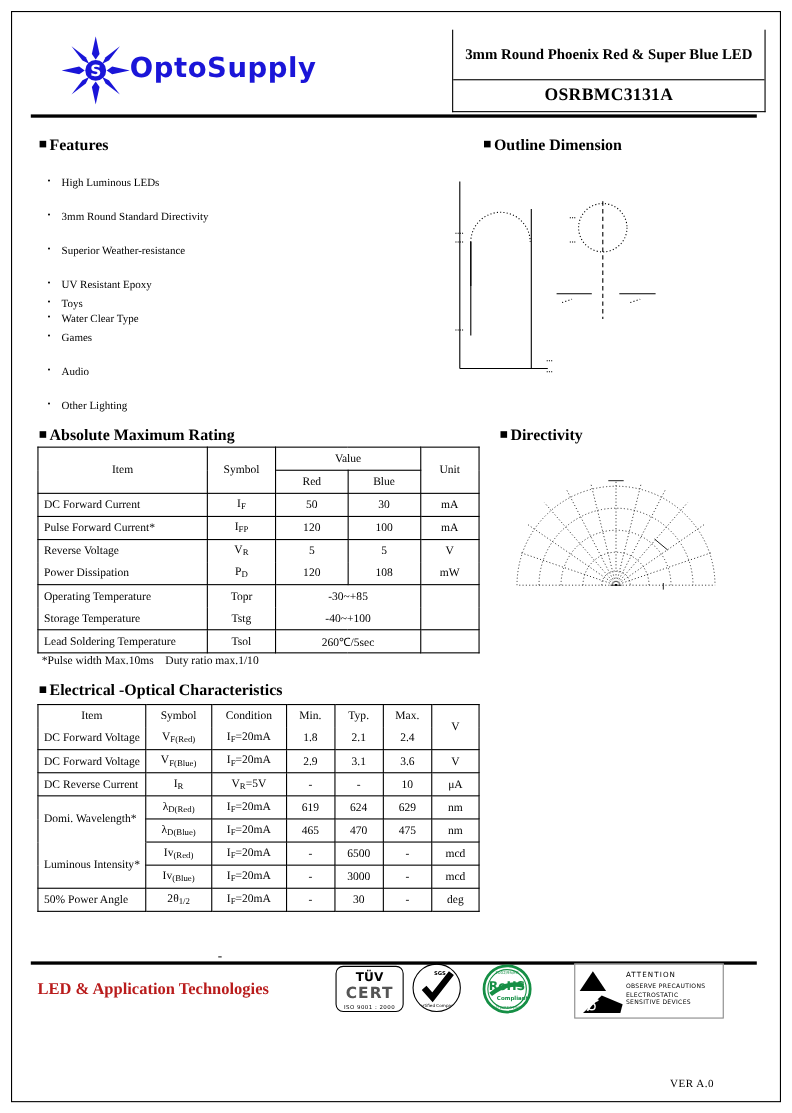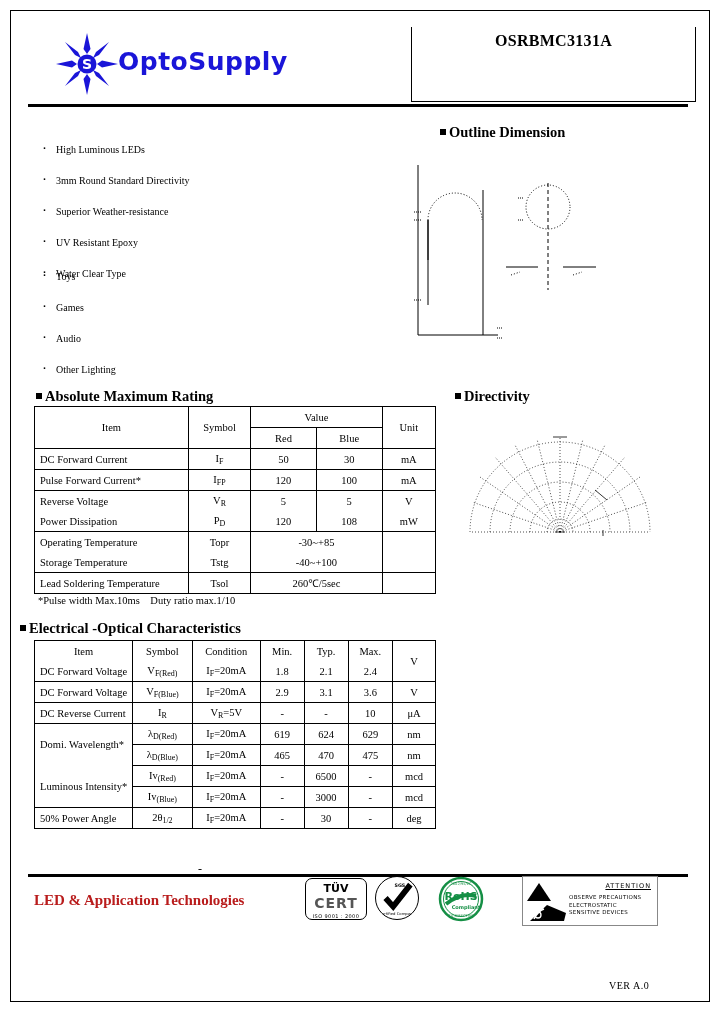--- a/index.html
+++ b/index.html
@@ -150,21 +150,21 @@
   
   .amr-sec { position: absolute; left: 36px; top: 388px; }
   .amr-table {
     position: absolute;
     left: 34px;
     top: 406px;
     width: 402px;
     border-collapse: collapse;
     font-size: 10.5px;
   }
-  .eoc-sec { position: absolute; left: 20px; top: 620px; text-align: right; }
+  .eoc-sec { position: absolute; left: 36px; top: 620px; text-align: right; }
   .eoc-table {
     position: absolute;
     left: 34px;
     top: 640px;
     width: 402px;
     border-collapse: collapse;
     font-size: 10.5px;
   }
   .amr-table td, .amr-table th,
   .eoc-table td, .eoc-table th {
@@ -258,21 +258,21 @@
     width: 136px; height: 50px;
     border: 1px solid #888;
     box-sizing: border-box;
     background: #fff;
   }
   .esd-text {
     position: absolute;
     left: 46px; top: 5px;
     font-family: "DejaVu Sans", sans-serif;
   }
-  .esd-title { font-size: 6.5px; letter-spacing: 1px; text-align: right; width: 82px; text-decoration: underline; }
+  .esd-title { font-size: 6.5px; letter-spacing: 1px; text-align: left; width: 82px; }
   .esd-lines { font-size: 5.5px; line-height: 7.5px; margin-top: 4px; letter-spacing: 0.3px; }
   .version {
     position: absolute;
     left: 609px;
     top: 980px;
     font-size: 10px;
     letter-spacing: 0.5px;
   }
 </style>
 </head>
@@ -294,26 +294,30 @@
           <polygon points="9,53 19,40 25,37 22,43"></polygon>
           <polygon points="53,53 40,43 37,37 43,40"></polygon>
         </g>
         <circle cx="31" cy="31" r="9.5" fill="#1a15d8"></circle>
         <text x="31" y="36" text-anchor="middle" font-family="DejaVu Sans, sans-serif" font-size="14" font-weight="bold" fill="#ffffff">S</text>
       </svg>
       <div class="logo-text">OptoSupply</div>
     </div>
 
     <div class="title-box">
+      <div class="title-main">3mm Round Phoenix Red &amp; Super Blue LED</div>
       <div class="title-part">OSRBMC3131A</div>
     </div>
   </div>
   <div class="header-rule"></div>
 
   <div class="features">
+    <div class="sec-head">
+      <span class="bullet"></span><span>Features</span>
+    </div>
     <div class="li">High Luminous LEDs</div>
     <div class="li">3mm Round Standard Directivity</div>
     <div class="li">Superior Weather-resistance</div>
     <div class="li">UV Resistant Epoxy</div>
     <div class="li">Water Clear Type</div>
   </div>
 
   <div class="applications">
     <div class="li">Toys</div>
     <div class="li">Games</div>

